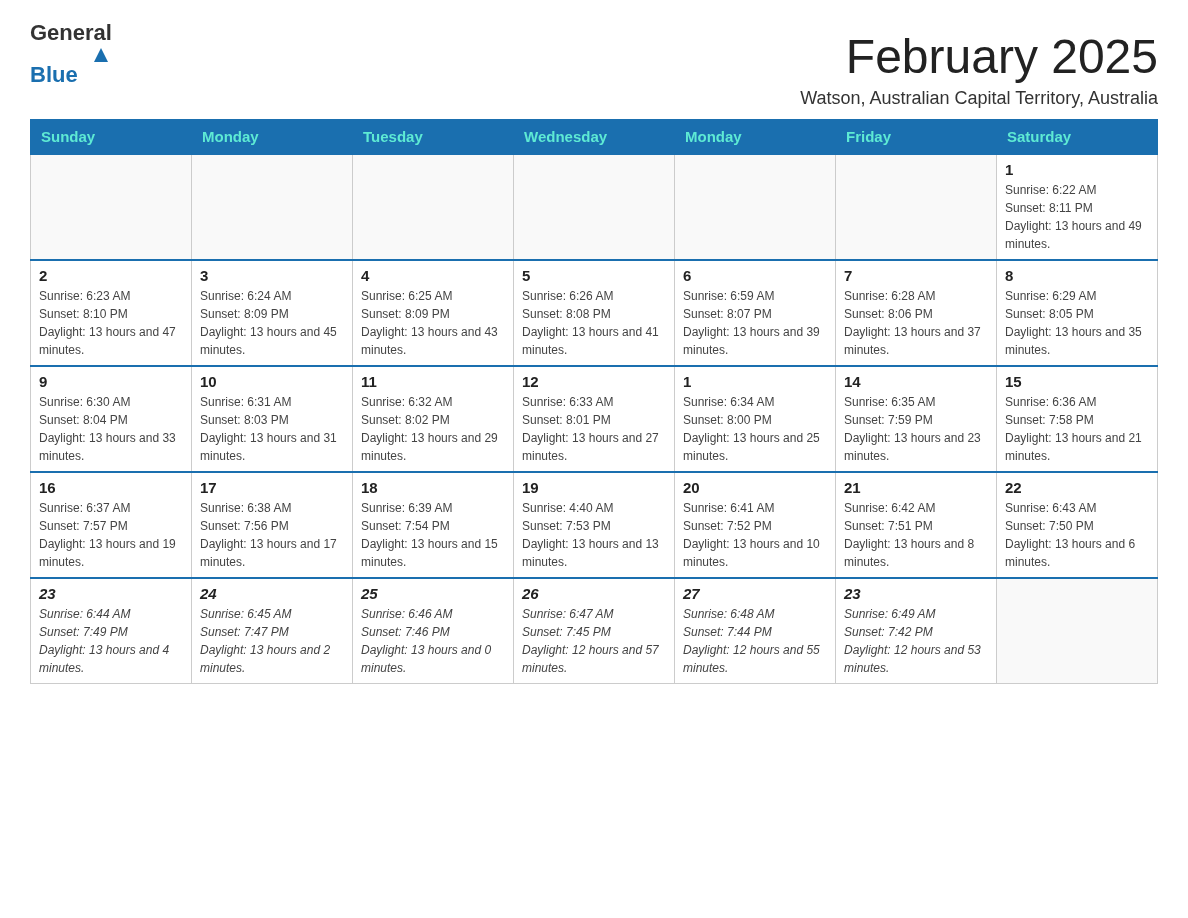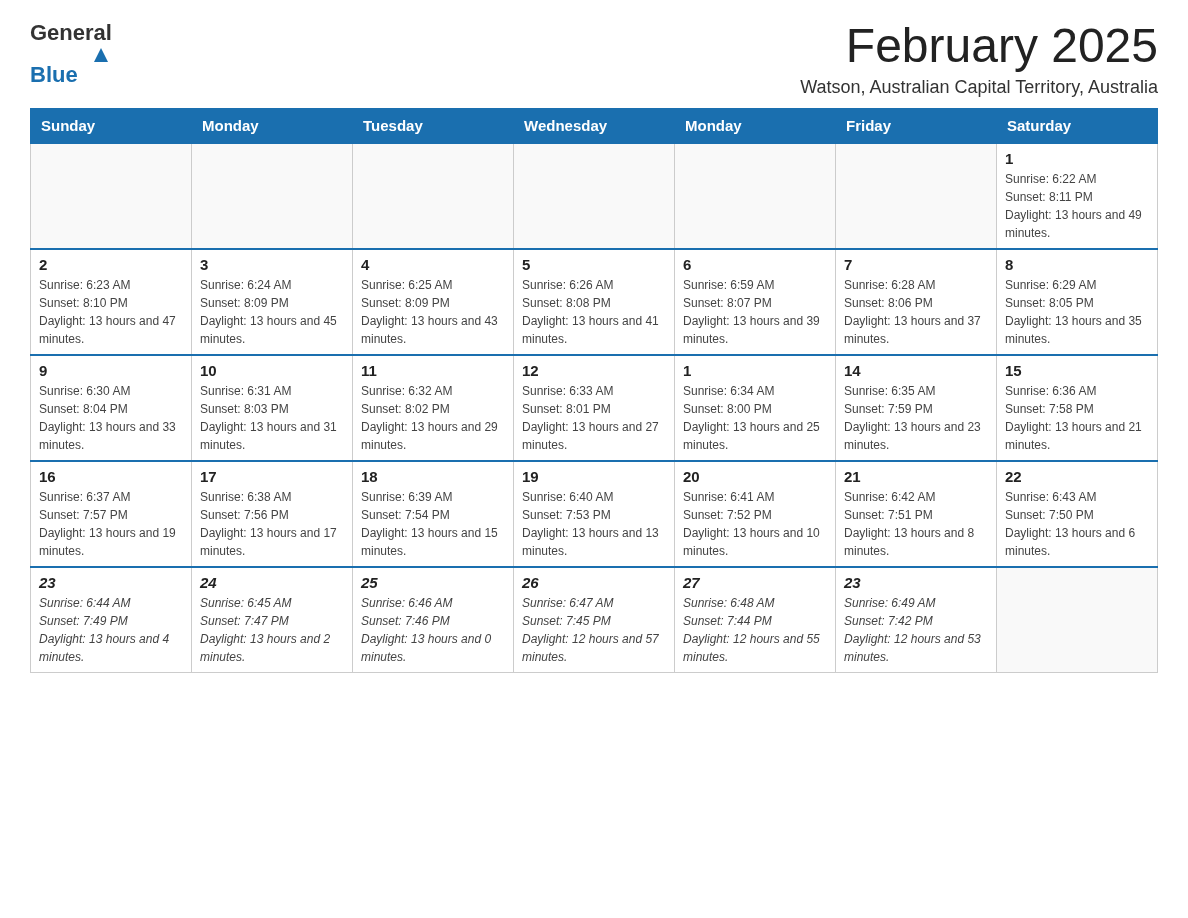--- a/index.html
+++ b/index.html
@@ -32,34 +32,35 @@
       color: #1a6faf;
     }
     .title-block {
       text-align: right;
     }
     .month-title {
       font-size: 48px;
       font-weight: normal;
       color: #222;
       line-height: 1.1;
+      margin-top: 11px;
     }
     .subtitle {
       font-size: 18px;
       color: #333;
       margin-top: 4px;
     }
     .calendar {
       width: 100%;
       border-collapse: collapse;
       margin-top: 8px;
     }
     .calendar th {
       background-color: #1a6faf;
-      color: #ffffff;
+      color: #5eead4;
       font-size: 15px;
       font-weight: bold;
       padding: 8px 10px;
       text-align: left;
       border: 1px solid #1a6faf;
     }
     .calendar td {
       border: 1px solid #ccc;
       vertical-align: top;
       padding: 6px 8px;
@@ -241,21 +242,21 @@
 Daylight: 13 hours and 17 minutes.</div>
         </td>
         <td>
           <span class="day-number">18</span>
           <div class="day-info" style="white-space: pre-line;">Sunrise: 6:39 AM
 Sunset: 7:54 PM
 Daylight: 13 hours and 15 minutes.</div>
         </td>
         <td>
           <span class="day-number">19</span>
-          <div class="day-info" style="white-space: pre-line;">Sunrise: 6:40 AM
+          <div class="day-info" style="white-space: pre-line;">Sunrise: 4:40 AM
 Sunset: 7:53 PM
 Daylight: 13 hours and 13 minutes.</div>
         </td>
         <td>
           <span class="day-number">20</span>
           <div class="day-info" style="white-space: pre-line;">Sunrise: 6:41 AM
 Sunset: 7:52 PM
 Daylight: 13 hours and 10 minutes.</div>
         </td>
         <td>

